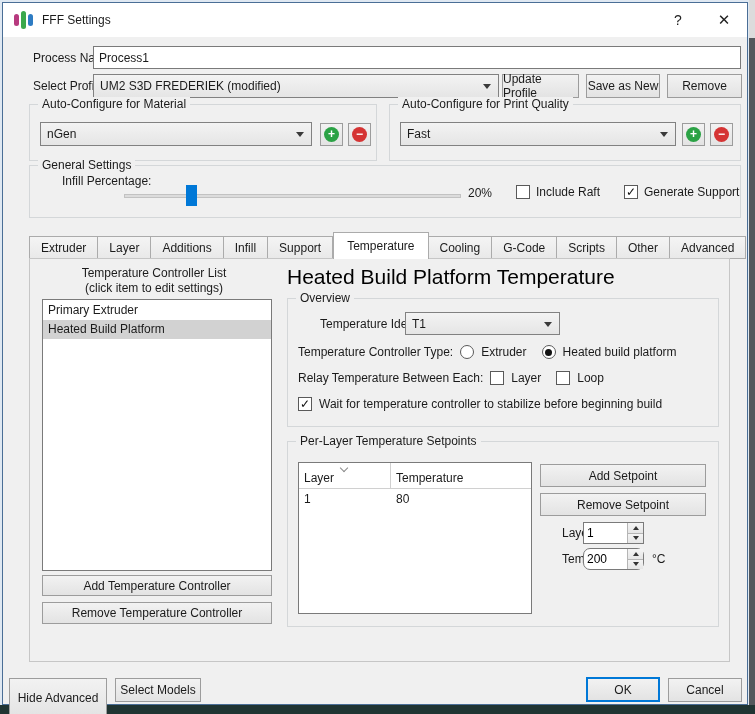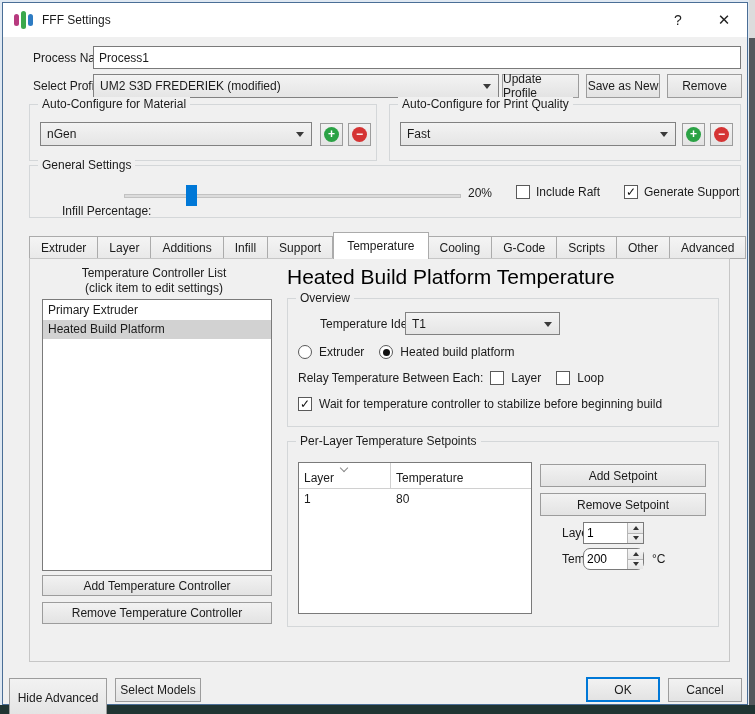--- a/index.html
+++ b/index.html
@@ -75,21 +75,21 @@
   .ac-combo { position:absolute; left:10px; top:17px; height:24px; }
   .grp-material .ac-combo { width:272px; }
   .grp-quality  .ac-combo { width:276px; }
   .ac-add { position:absolute; top:18px; }
   .ac-del { position:absolute; top:18px; }
   .grp-material .ac-add { left:290px; } .grp-material .ac-del { left:318px; }
   .grp-quality  .ac-add { left:292px; } .grp-quality  .ac-del { left:320px; }
 
   
   .grp-general { left:26px; top:162px; width:712px; height:53px; }
-  .infill-label { position:absolute; left:10px; top:38px;text-align:center; }
+  .infill-label { position:absolute; left:10px; top:8px;text-align:center; }
   .slider { position:absolute; left:94px; top:19px; width:337px; height:21px; }
   .slider .track { position:absolute; left:0; right:0; top:9px; height:4px;
                    background:#dcdcdc; border:1px solid #c2c2c2; }
   .slider .handle { position:absolute; top:0; left:calc(20% - 5px); width:11px; height:21px; background:#0078d7; }
   .infill-value { position:absolute; left:438px; top:20px; }
   .cb-raft { position:absolute; left:486px; top:19px; display:flex; gap:6px; align-items:center; }
   .cb-support { position:absolute; left:594px; top:19px; display:flex; gap:6px; align-items:center; }
 
   
   .tabbar { position:absolute; left:26px; top:231px; display:flex; height:25px; align-items:flex-end; }
@@ -261,20 +261,21 @@
     <div class="panel-heading">Heated Build Platform Temperature</div>
 
     <div class="group grp-overview">
       <span class="group-title">Overview</span>
       <span class="lbl ov-row1-label">Temperature Identifier</span>
       <div class="combo ov-combo">
         <span>T1</span>
         <span class="arrow"></span>
       </div>
       <div class="ov-row2">
+        <span>Temperature Controller Type:</span>
         <span class="radio"></span>
         <span>Extruder</span>
         <span class="radio selected gap-l">
             <span class="dot"></span>
           </span>
         <span>Heated build platform</span>
       </div>
       <div class="ov-row3">
         <span>Relay Temperature Between Each:</span>
         <span class="checkbox"></span>

